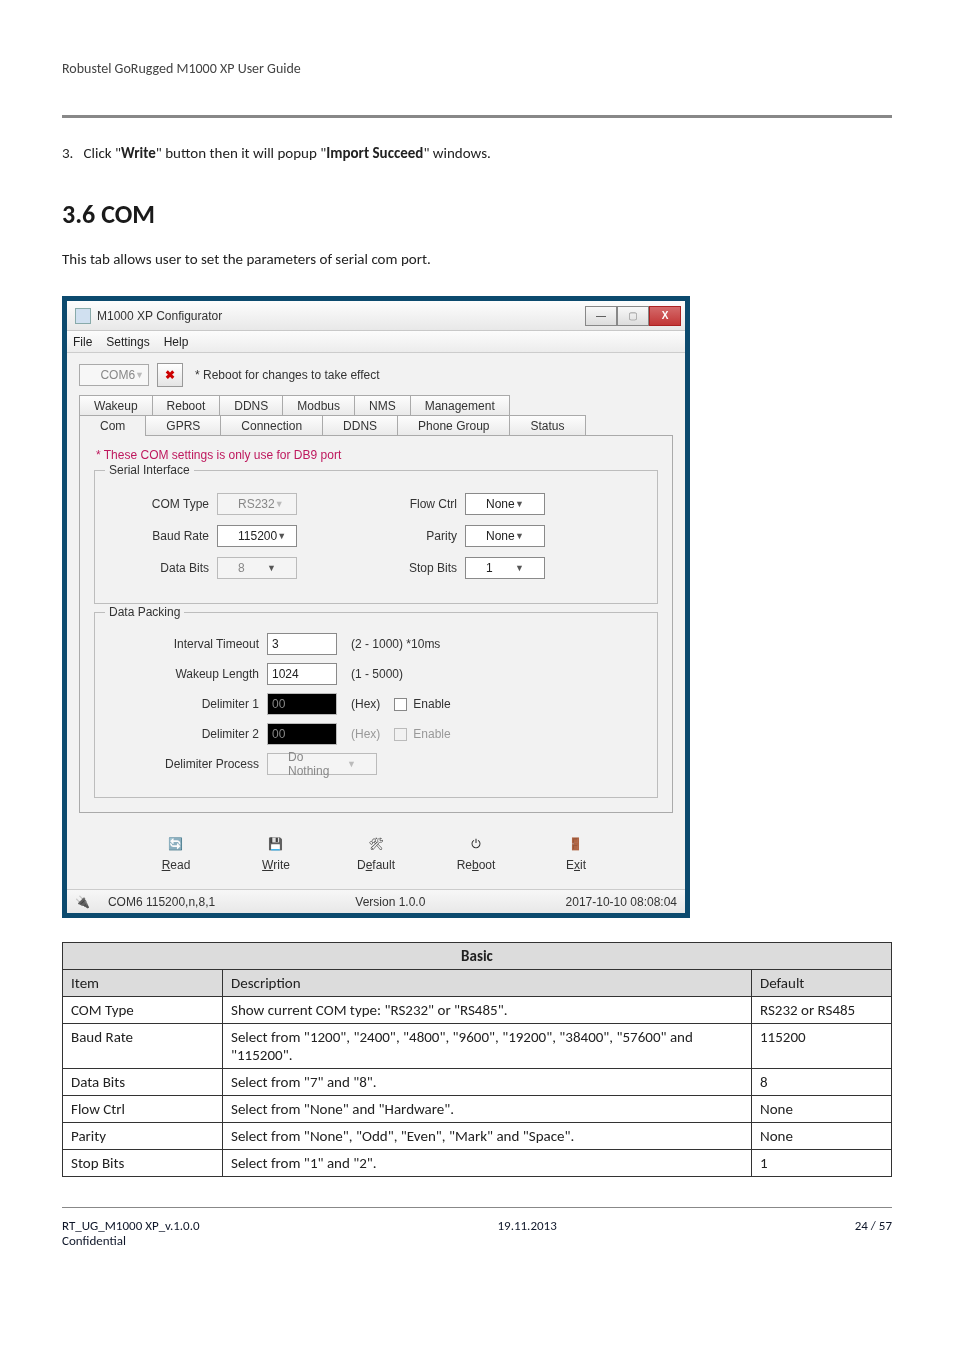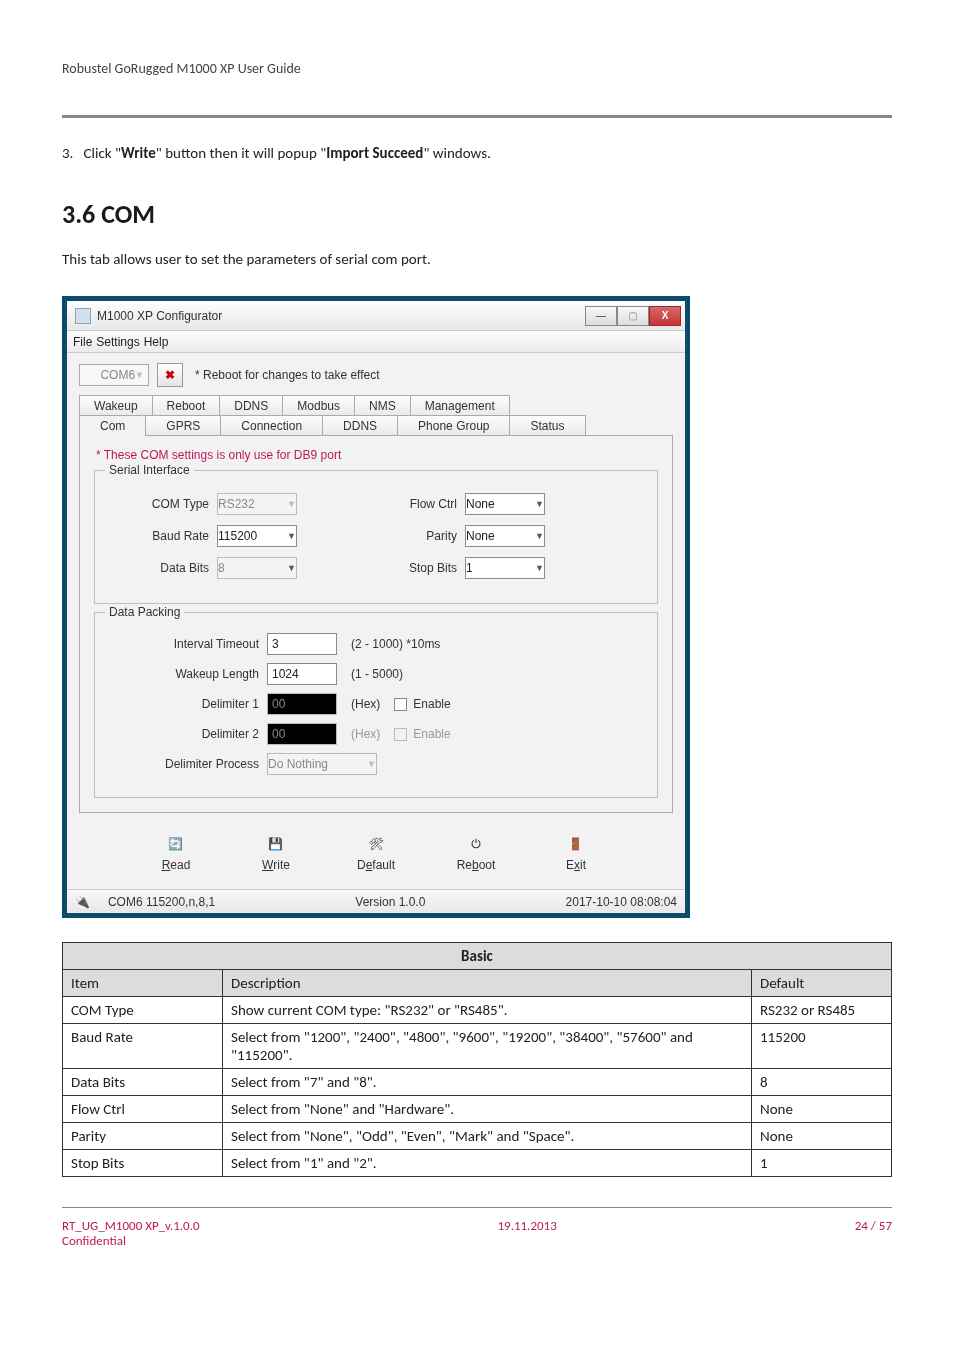--- a/index.html
+++ b/index.html
@@ -50,21 +50,21 @@
   }
   .winbtn.close { background: linear-gradient(#d46a6a,#c23636); color: #fff; border-color: #a22; font-weight: bold; }
   .winbtn.max { color: #888; }
 
   .menubar {
     background: linear-gradient(#fcfcfc,#ececec);
     height: 22px;
     display: flex;
     align-items: center;
     padding: 0 6px;
-    gap: 4px;
+    gap: 14px;
     border-bottom: 1px solid #ccc;
   }
   .menubar span { color: #222; }
 
   .client { padding: 10px 12px 10px 12px; background: #f2f2f2; }
 
   .row1 { display: flex; align-items: center; gap: 8px; margin-bottom: 8px; }
   .combo-disabled {
     width: 70px; height: 22px; border: 1px solid #aaa; background: #f7f7f7; color: #888;
     display: flex; align-items: center; justify-content: flex-end; padding: 0 4px;
@@ -91,21 +91,21 @@
 
   .group {
     border: 1px solid #bdbdbd; padding: 12px 14px 14px 14px; margin-top: 8px; position: relative;
   }
   .group-title { position: absolute; top: -8px; left: 10px; background: #f2f2f2; padding: 0 4px; color: #333; }
 
   .field-row { display: flex; align-items: center; margin: 10px 0; }
   .lbl-left { width: 100px; text-align: right; color: #333; }
   .sel, .txt {
     width: 80px; height: 22px; border: 1px solid #8a8a8a; background: #fff; color: #222;
-    display: flex; align-items: center; padding: 0 0; margin-left: 8px; justify-content: space-between;
+    display: flex; align-items: center; padding: 0 20px; margin-left: 8px; justify-content: space-between;
   }
   .sel.disabled, .txt.disabled { background: #f4f4f4; color: #888; border-color: #bbb; }
   .lbl-mid { width: 120px; text-align: right; margin-left: 40px; color: #333; }
 
   .dp-lbl { width: 150px; text-align: right; color: #333; }
   .dp-row { display: flex; align-items: center; margin: 8px 0; }
   .dp-txt { width: 70px; height: 22px; border: 1px solid #8a8a8a; background: #fff; padding: 0 4px; margin-left: 8px; display: flex; align-items: center; }
   .dp-txt.disabled { color: #888; border-color: #bbb; background: #000000; }
   .dp-after { margin-left: 14px; color: #333; }
   .cb { width: 13px; height: 13px; border: 1px solid #888; background: #fff; display: inline-block; vertical-align: middle; margin-right: 6px; }
@@ -125,21 +125,21 @@
   .statusbar .sp { flex: 1; }
 
   
   .tbl { width: 100%; border-collapse: collapse; margin-top: 24px; font-size: 15px; }
   .tbl th, .tbl td { border: 1px solid #333; padding: 4px 8px; text-align: left; vertical-align: top; }
   .tbl .hdr td { background: #dcdcdc; text-align: center; font-weight: bold; }
   .tbl .sub td, .tbl .sub th { background: #dcdcdc; }
 
   .footer { margin-top: 30px; }
   .footer-hr { border: none; border-top: 1px solid #888; }
-  .footer-row { display: flex; justify-content: space-between; font-size: 13px; color: #be185d; padding-top: 2px; }
+  .footer-row { display: flex; justify-content: space-between; font-size: 13px; color: #0f172a; padding-top: 2px; }
 
   .caret { font-size: 9px; color: #555; }
   .caret.dis { color: #bbb; }
 </style>
 </head>
 <body>
 
 <div class="page">
   <div class="header-line">Robustel GoRugged M1000 XP User Guide</div>
   <hr class="hr-top">

